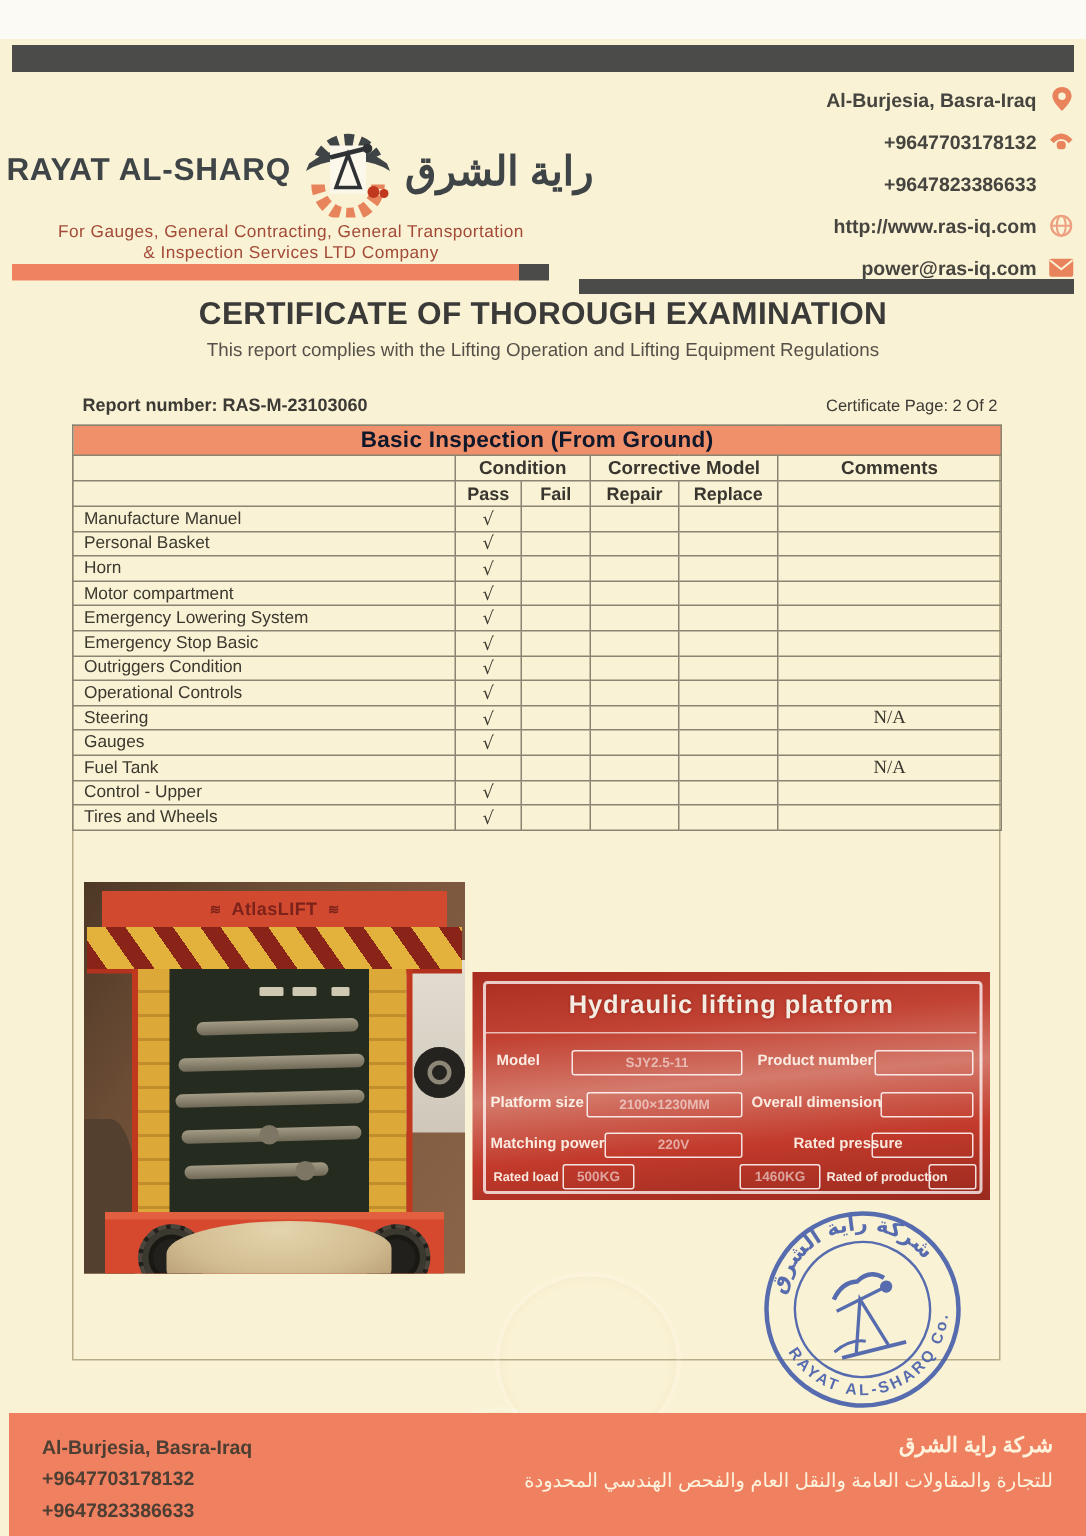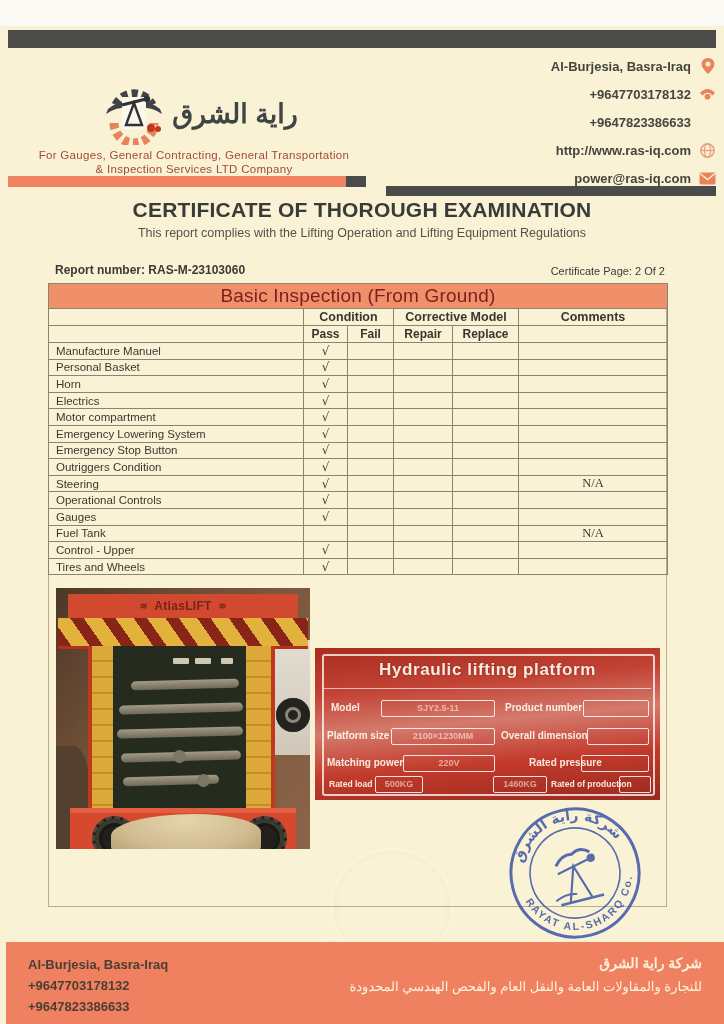--- a/index.html
+++ b/index.html
@@ -25,21 +25,21 @@
   .cicon svg{display:block;}
   
   #cert-title{left:0;top:198px;width:724px;text-align:center;font-size:21px;font-weight:700;color:#3a3a38;letter-spacing:.2px;}
   #cert-subtitle{left:0;top:226px;width:724px;text-align:center;font-size:12.5px;color:#55514a;}
   #report-number{left:55px;top:263px;font-size:12px;font-weight:700;color:#3c3a35;}
   #cert-page{left:470px;top:265px;width:195px;text-align:right;font-size:11px;color:#3c3a35;}
   
   #content-box{left:48px;top:283px;width:619px;height:624px;border:1px solid #b9ac88;box-sizing:border-box;}
   table.insp{border-collapse:collapse;width:619px;table-layout:fixed;position:absolute;left:48px;top:283px;}
   table.insp th,table.insp td{border:1px solid #8a8472;box-sizing:border-box;overflow:hidden;white-space:nowrap;}
-  th.band{background:#f0906a;color:#7f1d1d;font-size:19px;font-weight:400;height:19px;letter-spacing:.2px;}
+  th.band{background:#f0906a;color:#0f172a;font-size:15px;font-weight:700;height:19px;letter-spacing:.2px;}
   tr.gh th{font-size:12.5px;font-weight:700;height:17px;color:#38362f;}
   tr.sh th{font-size:12px;font-weight:700;height:17px;color:#38362f;}
   tbody td{height:16.6px;font-size:11.5px;color:#3a382f;padding:0 2px;}
   td.item{padding-left:7px;text-align:left;}
   td.ck{text-align:center;font-family:"DejaVu Sans",sans-serif;font-size:12px;}
   td.cm{text-align:center;font-family:"Liberation Serif",serif;font-size:12.5px;}
   
   #photo-lift{left:56px;top:588px;width:254px;height:261px;background:
       linear-gradient(125deg,#4d3826 0%,#6b4c35 28%,#7c583f 55%,#8b6448 100%);overflow:hidden;}
   .veh{left:202px;top:52px;width:52px;height:115px;background:linear-gradient(180deg,#e3ddd2,#cfc8ba);border-radius:6px 0 0 4px;}
@@ -84,20 +84,21 @@
 </style>
 </head>
 <body>
 
 <div id="page">
 
   <div class="abs" id="top-white"></div>
   <div class="abs" id="top-bar"></div>
 
   <div class="abs" id="logo-row">
+    <span class="logo-en">RAYAT AL-SHARQ</span>
     <span>
       <svg width="64" height="66" viewBox="0 0 64 66">
         <path d="M6,30 Q22,18 30,24 L30,29 Q16,27 4,35 Z" fill="#3f4447"></path>
         <path d="M58,30 Q42,18 34,24 L34,29 Q48,27 60,35 Z" fill="#3f4447"></path>
         <path d="M14,26 A20,20 0 0 1 50,26" fill="none" stroke="#3f4447" stroke-width="9" stroke-dasharray="6 4"></path>
         <path d="M12,44 A20,20 0 0 0 52,44" fill="none" stroke="#e8845c" stroke-width="9" stroke-dasharray="6 4"></path>
         <rect x="20" y="18" width="24" height="32" fill="#fbf7ea"></rect>
         <path d="M24,46 L32,24 L40,46 Z" fill="none" stroke="#2e3235" stroke-width="2.4"></path>
         <line x1="20" y1="26" x2="44" y2="20" stroke="#2e3235" stroke-width="3"></line>
         <circle cx="45" y="20" cy="20" r="3.2" fill="#2e3235"></circle>
@@ -216,81 +217,73 @@
 
         <tr>
           <td class="item">Horn</td>
           <td class="ck">√</td>
           <td class="ck"></td>
           <td class="ck"></td>
           <td class="ck"></td>
           <td class="cm"></td>
         </tr>
 
-        <tr>
-          <td class="item">Electrics</td>
-          <td class="ck">√</td>
-          <td class="ck"></td>
-          <td class="ck"></td>
-          <td class="ck"></td>
-          <td class="cm"></td>
-        </tr>
 
         <tr>
           <td class="item">Motor compartment</td>
           <td class="ck">√</td>
           <td class="ck"></td>
           <td class="ck"></td>
           <td class="ck"></td>
           <td class="cm"></td>
         </tr>
 
         <tr>
           <td class="item">Emergency Lowering System</td>
           <td class="ck">√</td>
           <td class="ck"></td>
           <td class="ck"></td>
           <td class="ck"></td>
           <td class="cm"></td>
         </tr>
 
         <tr>
-          <td class="item">Emergency Stop Button</td>
+          <td class="item">Emergency Stop Basic</td>
           <td class="ck">√</td>
           <td class="ck"></td>
           <td class="ck"></td>
           <td class="ck"></td>
           <td class="cm"></td>
         </tr>
 
         <tr>
           <td class="item">Outriggers Condition</td>
           <td class="ck">√</td>
           <td class="ck"></td>
           <td class="ck"></td>
           <td class="ck"></td>
           <td class="cm"></td>
         </tr>
 
         <tr>
+          <td class="item">Operational Controls</td>
+          <td class="ck">√</td>
+          <td class="ck"></td>
+          <td class="ck"></td>
+          <td class="ck"></td>
+          <td class="cm"></td>
+        </tr>
+
+        <tr>
           <td class="item">Steering</td>
           <td class="ck">√</td>
           <td class="ck"></td>
           <td class="ck"></td>
           <td class="ck"></td>
           <td class="cm">N/A</td>
-        </tr>
-
-        <tr>
-          <td class="item">Operational Controls</td>
-          <td class="ck">√</td>
-          <td class="ck"></td>
-          <td class="ck"></td>
-          <td class="ck"></td>
-          <td class="cm"></td>
         </tr>
 
         <tr>
           <td class="item">Gauges</td>
           <td class="ck">√</td>
           <td class="ck"></td>
           <td class="ck"></td>
           <td class="ck"></td>
           <td class="cm"></td>
         </tr>

